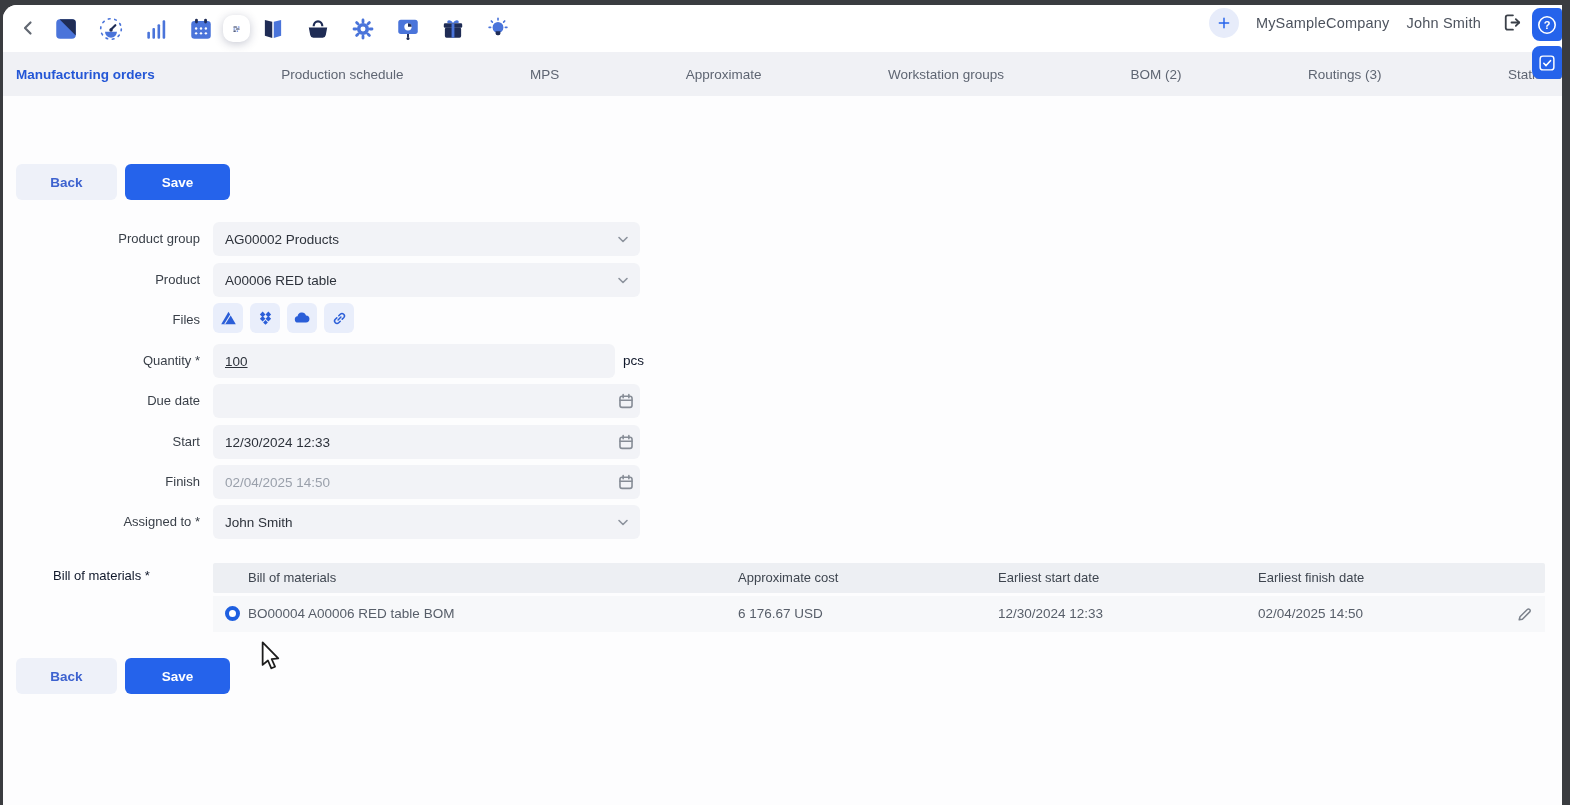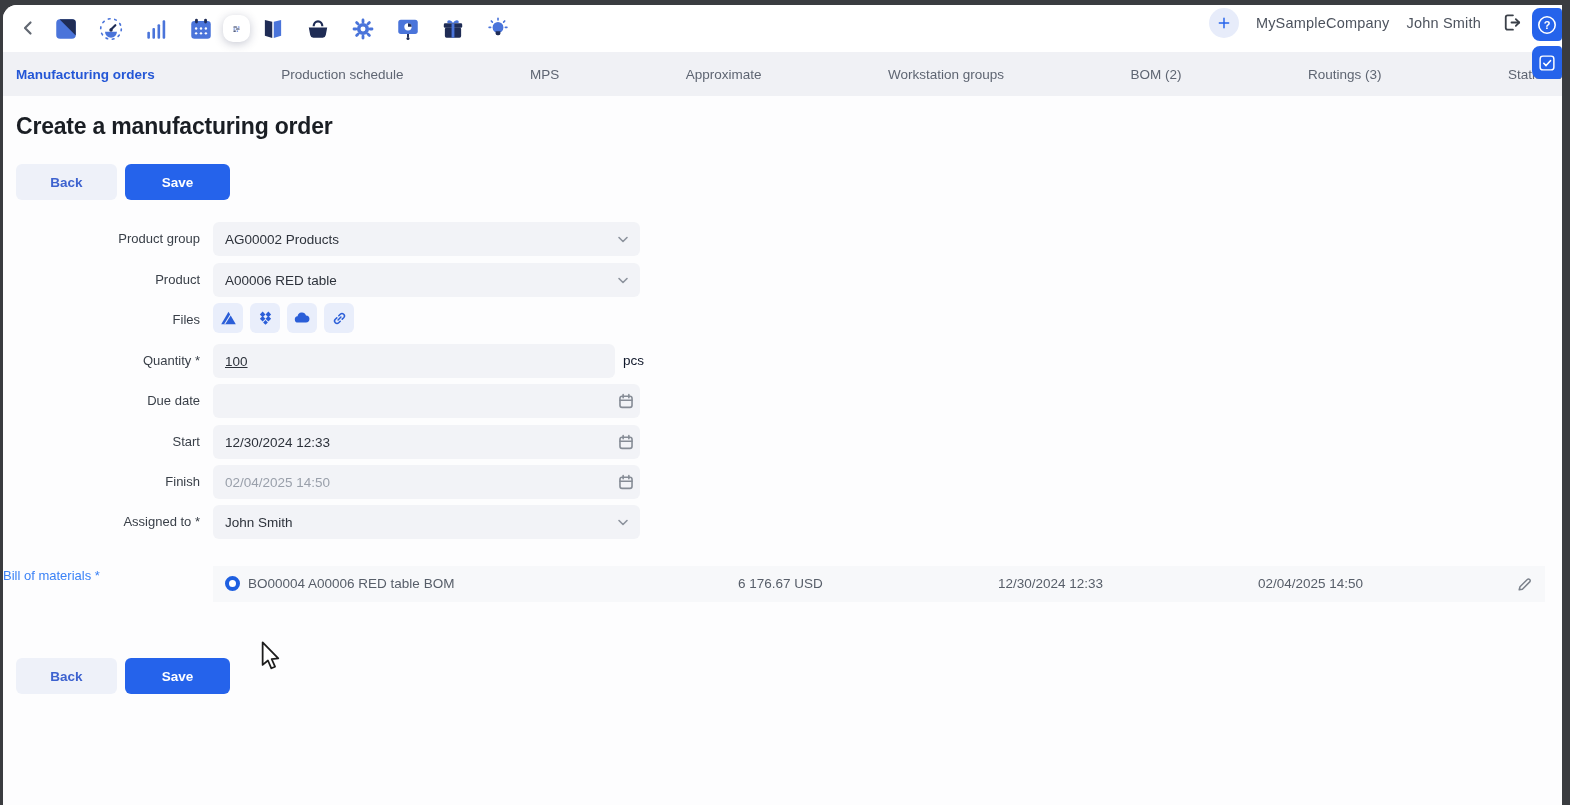--- a/index.html
+++ b/index.html
@@ -47,21 +47,21 @@
   .select .chev { position:absolute; right:9px; top:9px; }
   .select.muted-text span, .tinput.muted { color:#9aa0ab; }
   .tinput { outline:none; }
   .tinput.qty { width:402px;text-decoration:underline; }
   .unit { position:absolute; left:620px; top:0; line-height:34px; font-size:13.5px; color:#0f172a; }
   .cal-ic { position:absolute; left:404px; top:8px; width:18px; height:18px; cursor:pointer; }
   .file-btns { display:flex; gap:7px; }
   .file-btn { width:30px; height:30px; border-radius:6px; background:#e9eefb; display:flex; align-items:center; justify-content:center; cursor:pointer; }
 
   
-  .bom-label { position:absolute; left:0; top:563px; width:197px; text-align:left; font-size:13px; color:#3b82f6; }
+  .bom-label { position:absolute; left:0; top:563px; width:197px; text-align:center; font-size:13px; color:#0f172a; }
   .bom-table { position:absolute; left:210px; top:558px; width:1332px; }
   .bom-head { position:relative; height:30px; background:#edeff3; border-radius:2px; }
   .bom-head span { position:absolute; top:0; line-height:30px; font-size:13px; color:#3e454f; }
   .bom-row { position:relative; height:36px; margin-top:3px; background:#f7f8fa; cursor:pointer; }
   .bom-row span.cell { position:absolute; top:0; line-height:36px; font-size:13.5px; color:#575e69; }
   .c1 { left:35px; } .c2 { left:525px; } .c3 { left:785px; } .c4 { left:1045px; }
   .radio { position:absolute; left:12px; top:10px; width:15px; height:15px; border:4px solid #1e5fe0; border-radius:50%; background:#fff; cursor:pointer; }
   .edit-ic { position:absolute; right:12px; top:10px; width:17px; height:17px; cursor:pointer; }
 
   .cursor { position:absolute; left:258px; top:636px; width:21px; height:31px; z-index:20; pointer-events:none; }
@@ -221,21 +221,20 @@
     <span class="tab active">Manufacturing orders</span>
     <span class="tab">Production schedule</span>
     <span class="tab">MPS</span>
     <span class="tab">Approximate</span>
     <span class="tab">Workstation groups</span>
     <span class="tab">BOM (2)</span>
     <span class="tab">Routings (3)</span>
     <span class="tab">Statistics</span>
   </div>
 
-  <div class="page-title">Create a manufacturing order</div>
   <div class="actions-top">
     <button class="btn back">Back</button>
     <button class="btn save">Save</button>
   </div>
 
   <div class="frow" style="top:217px;">
     <div class="flabel">Product group</div>
     <div class="fctrl">
           <div class="select">
       <span>AG00002 Products</span>
@@ -347,20 +346,26 @@
       <span>John Smith</span>
       <span class="chev"><svg width="16" height="16" viewBox="0 0 16 16">
                 <polyline points="4,6.5 8,10.5 12,6.5" fill="none" stroke="#8d939d" stroke-width="1.6" stroke-linecap="round" stroke-linejoin="round"></polyline>
               </svg></span>
     </div>
         </div>
   </div>
 
   <div class="bom-label">Bill of materials *</div>
   <div class="bom-table">
+    <div class="bom-head">
+      <span class="c1">Bill of materials</span>
+      <span class="c2">Approximate cost</span>
+      <span class="c3">Earliest start date</span>
+      <span class="c4">Earliest finish date</span>
+    </div>
     <div class="bom-row">
       <span class="radio"></span>
       <span class="cell c1">BO00004 A00006 RED table BOM</span>
       <span class="cell c2">6 176.67 USD</span>
       <span class="cell c3">12/30/2024 12:33</span>
       <span class="cell c4">02/04/2025 14:50</span>
       <span class="edit-ic">
         <svg viewBox="0 0 17 17" width="17" height="17" fill="none" stroke="#7c828c" stroke-width="1.5" stroke-linejoin="round">
               <path d="M3.2 13.8l.8-3L11.3 3.5a1.7 1.7 0 0 1 2.4 2.4L6.4 13.2l-3.2.6z"></path>
             </svg>

